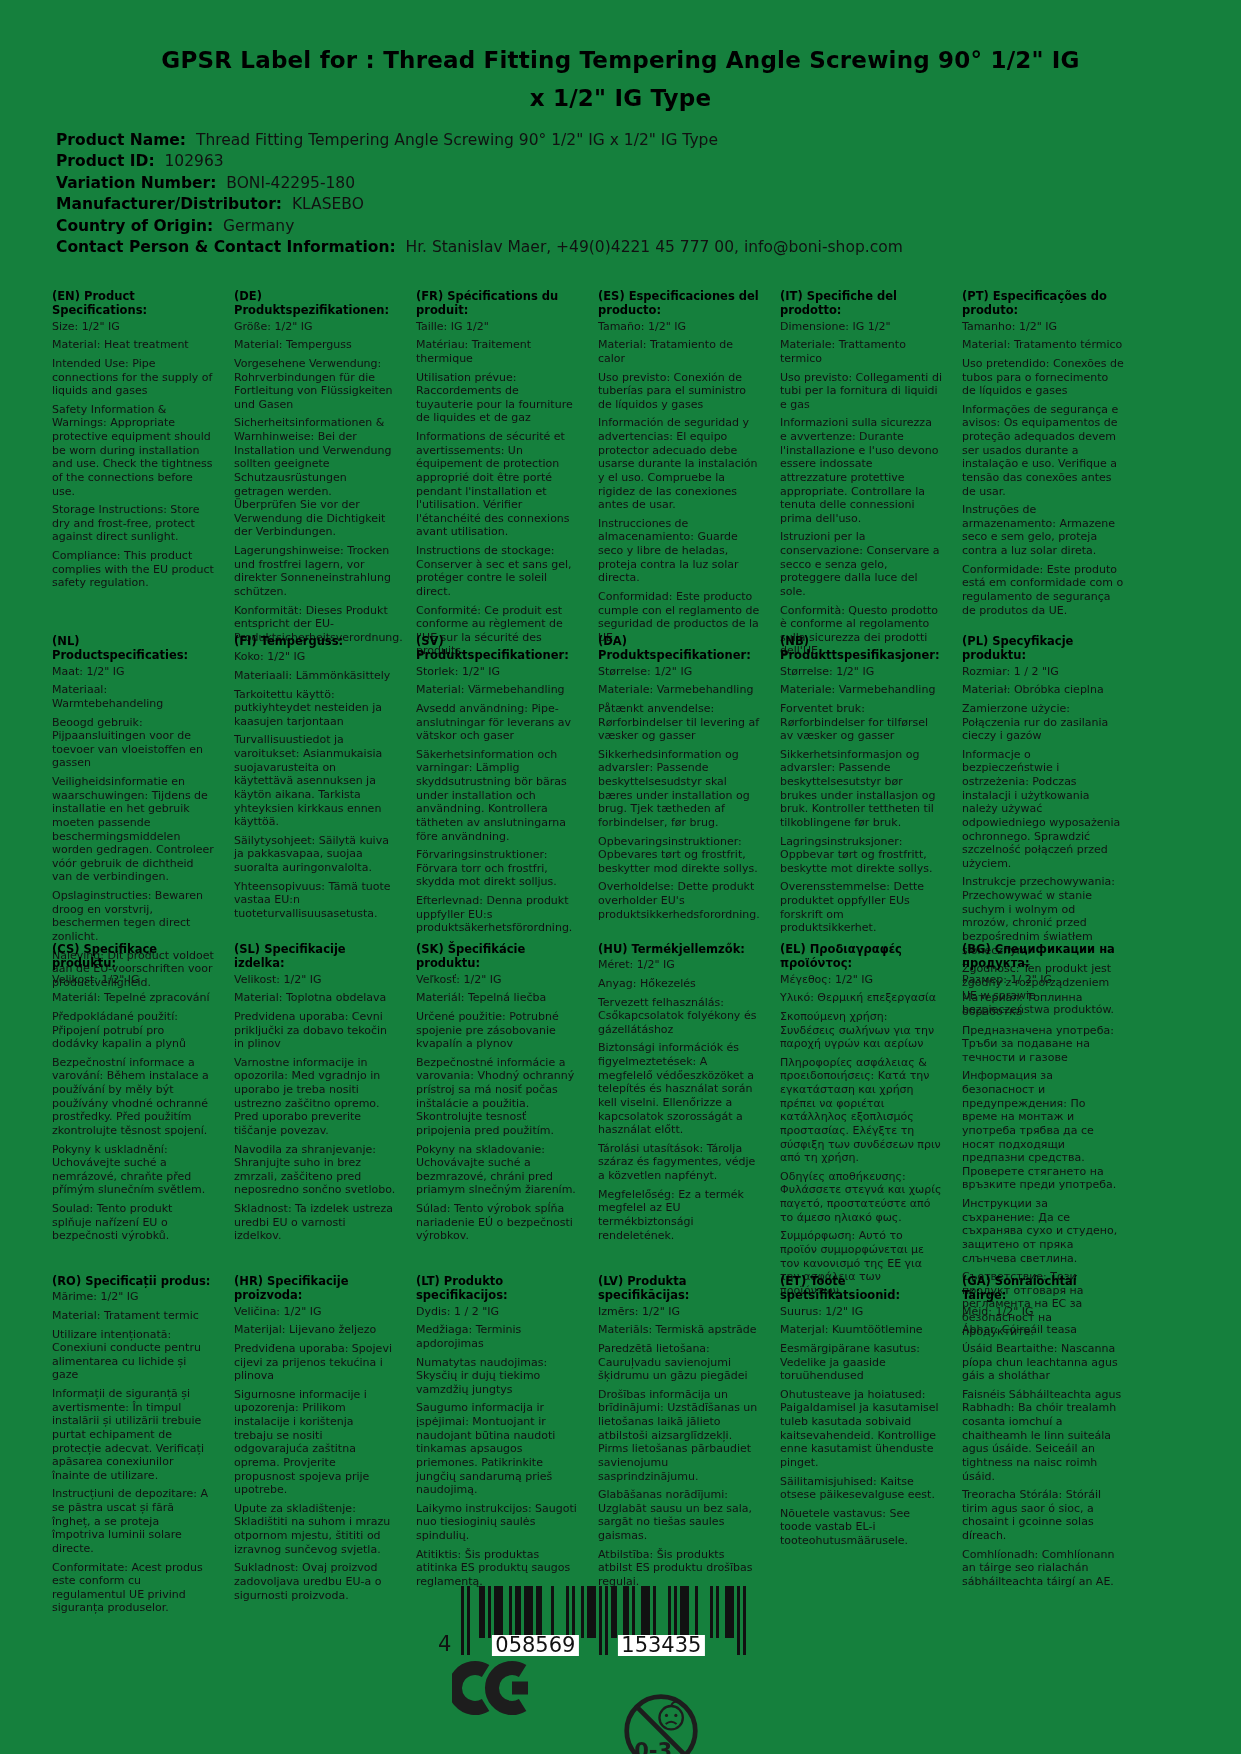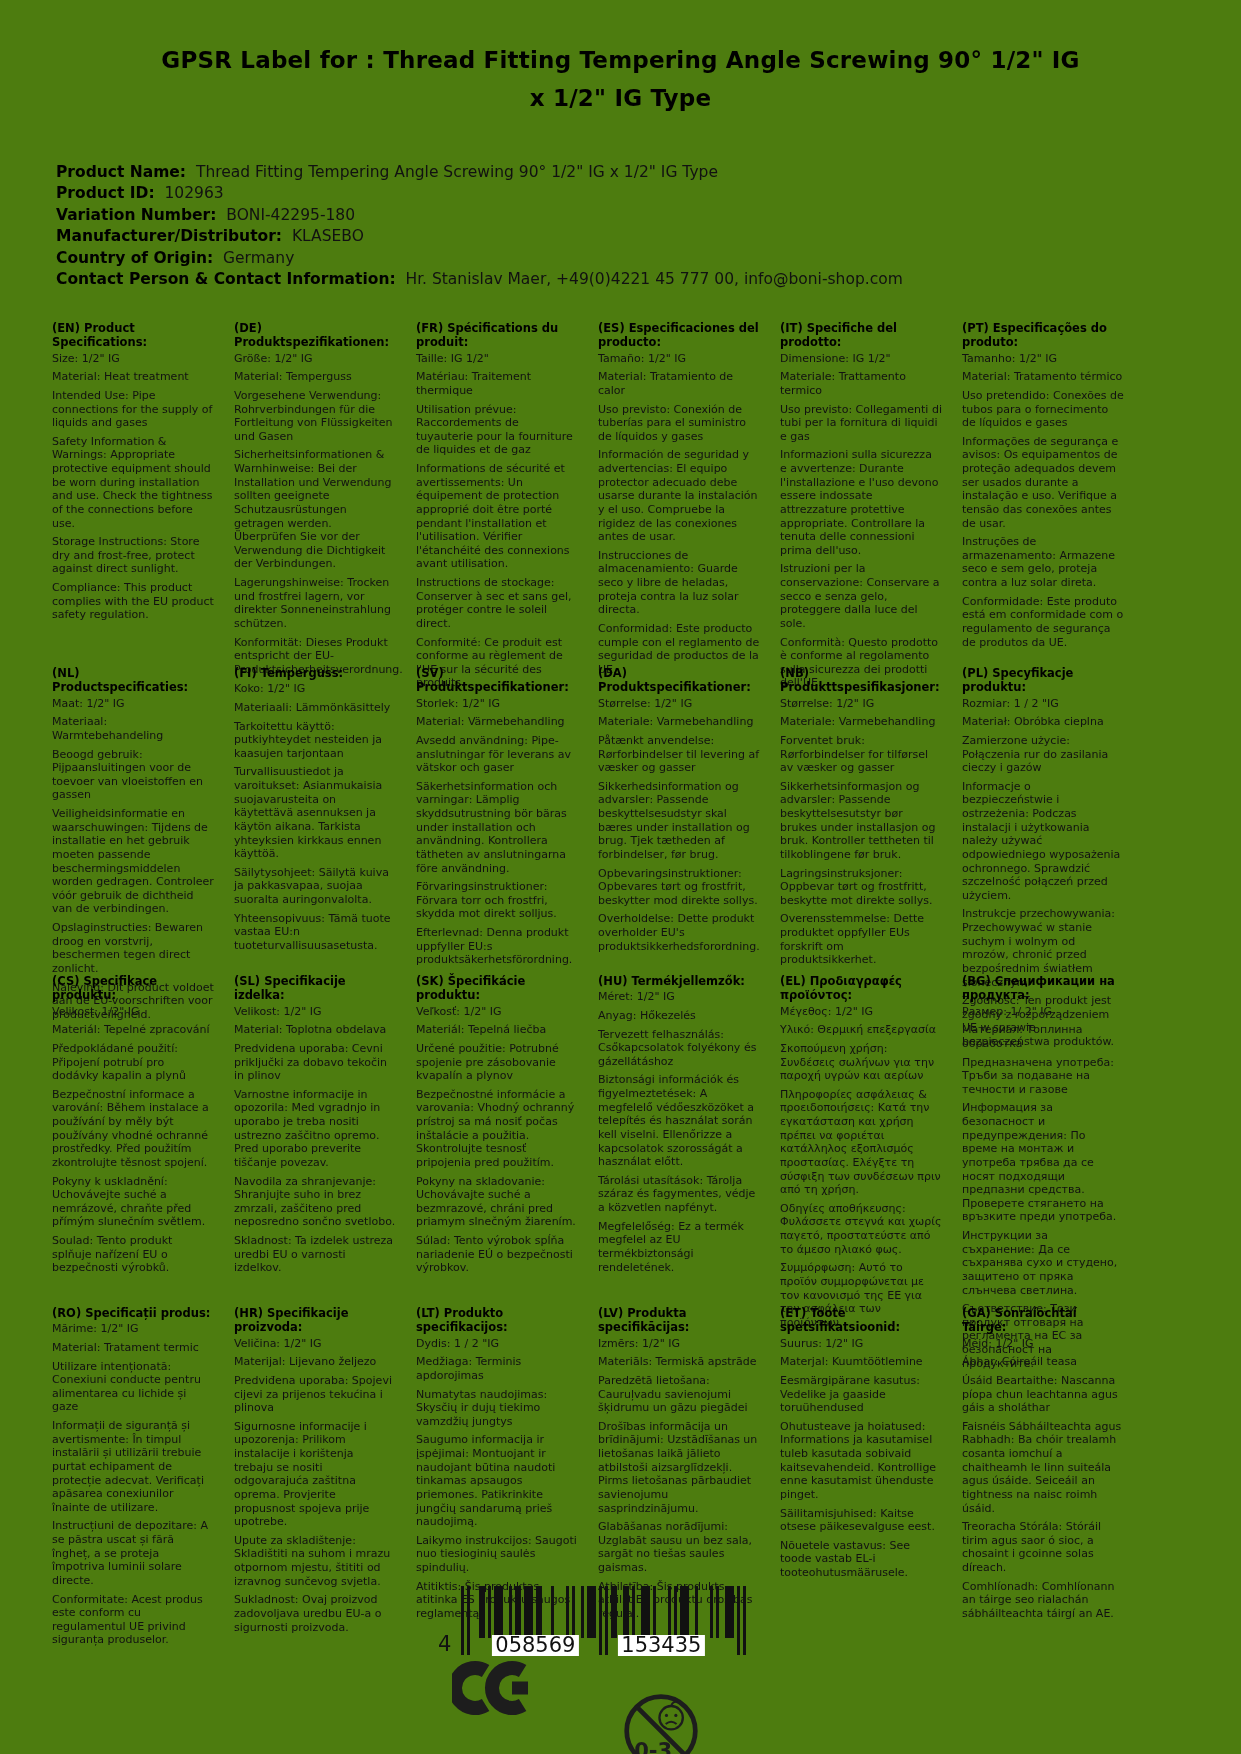--- a/index.html
+++ b/index.html
@@ -1,25 +1,25 @@
 <!DOCTYPE html>
 <html><head>
 <meta charset="utf-8">
 <style>
   html,body{margin:0;padding:0;background:#fff;}
   .page{
-    position:relative;width:1241px;height:1754px;background:#4d7c0f;
+    position:relative;width:1241px;height:1754px;background:#15803d;
     font-family:"DejaVu Sans","Liberation Sans",sans-serif;color:#111;
     overflow:hidden;
   }
   .title{
     margin:0 auto;padding-top:42px;width:920px;text-align:center;
     font-size:23px;font-weight:bold;line-height:1.65;letter-spacing:.2px;color:#000;
   }
-  .product-info{margin:44px 0 0 56px;}
+  .product-info{margin:12px 0 0 56px;}
   .info-row{margin:0;line-height:21.5px;font-size:15.5px;}
   .info-label{font-weight:bold;color:#000;}
   .info-value{color:#111;}
   .lang-grid{
     margin:30px 0 0 52px;width:1044px;
     display:grid;grid-template-columns:repeat(6,162px);column-gap:20px;
     grid-template-rows:345px 308px 332px 300px;
   }
   .spec-block{overflow:visible;}
   .spec-header{font-size:11.5px;font-weight:bold;margin:0 0 2px 0;line-height:1.25;color:#000;}
@@ -323,21 +323,21 @@
           <p class="spec-p">Atbilstība: Šis produkts atbilst ES produktu drošības regulai.</p>
         </div>
   </section>
 
   <section class="spec-block">
     <h3 class="spec-header">(ET) Toote spetsifikatsioonid:</h3>
     <div class="spec-paragraphs">
           <p class="spec-p">Suurus: 1/2" IG</p>
           <p class="spec-p">Materjal: Kuumtöötlemine</p>
           <p class="spec-p">Eesmärgipärane kasutus: Vedelike ja gaaside toruühendused</p>
-          <p class="spec-p">Ohutusteave ja hoiatused: Informations ja kasutamisel tuleb kasutada sobivaid kaitsevahendeid. Kontrollige enne kasutamist ühenduste pinget.</p>
+          <p class="spec-p">Ohutusteave ja hoiatused: Paigaldamisel ja kasutamisel tuleb kasutada sobivaid kaitsevahendeid. Kontrollige enne kasutamist ühenduste pinget.</p>
           <p class="spec-p">Säilitamisjuhised: Kaitse otsese päikesevalguse eest.</p>
           <p class="spec-p">Nõuetele vastavus: See toode vastab EL-i tooteohutusmäärusele.</p>
         </div>
   </section>
 
   <section class="spec-block">
     <h3 class="spec-header">(GA) Sonraíochtaí Táirge:</h3>
     <div class="spec-paragraphs">
           <p class="spec-p">Méid: 1/2" IG</p>
           <p class="spec-p">Ábhar: Cóireáil teasa</p>

